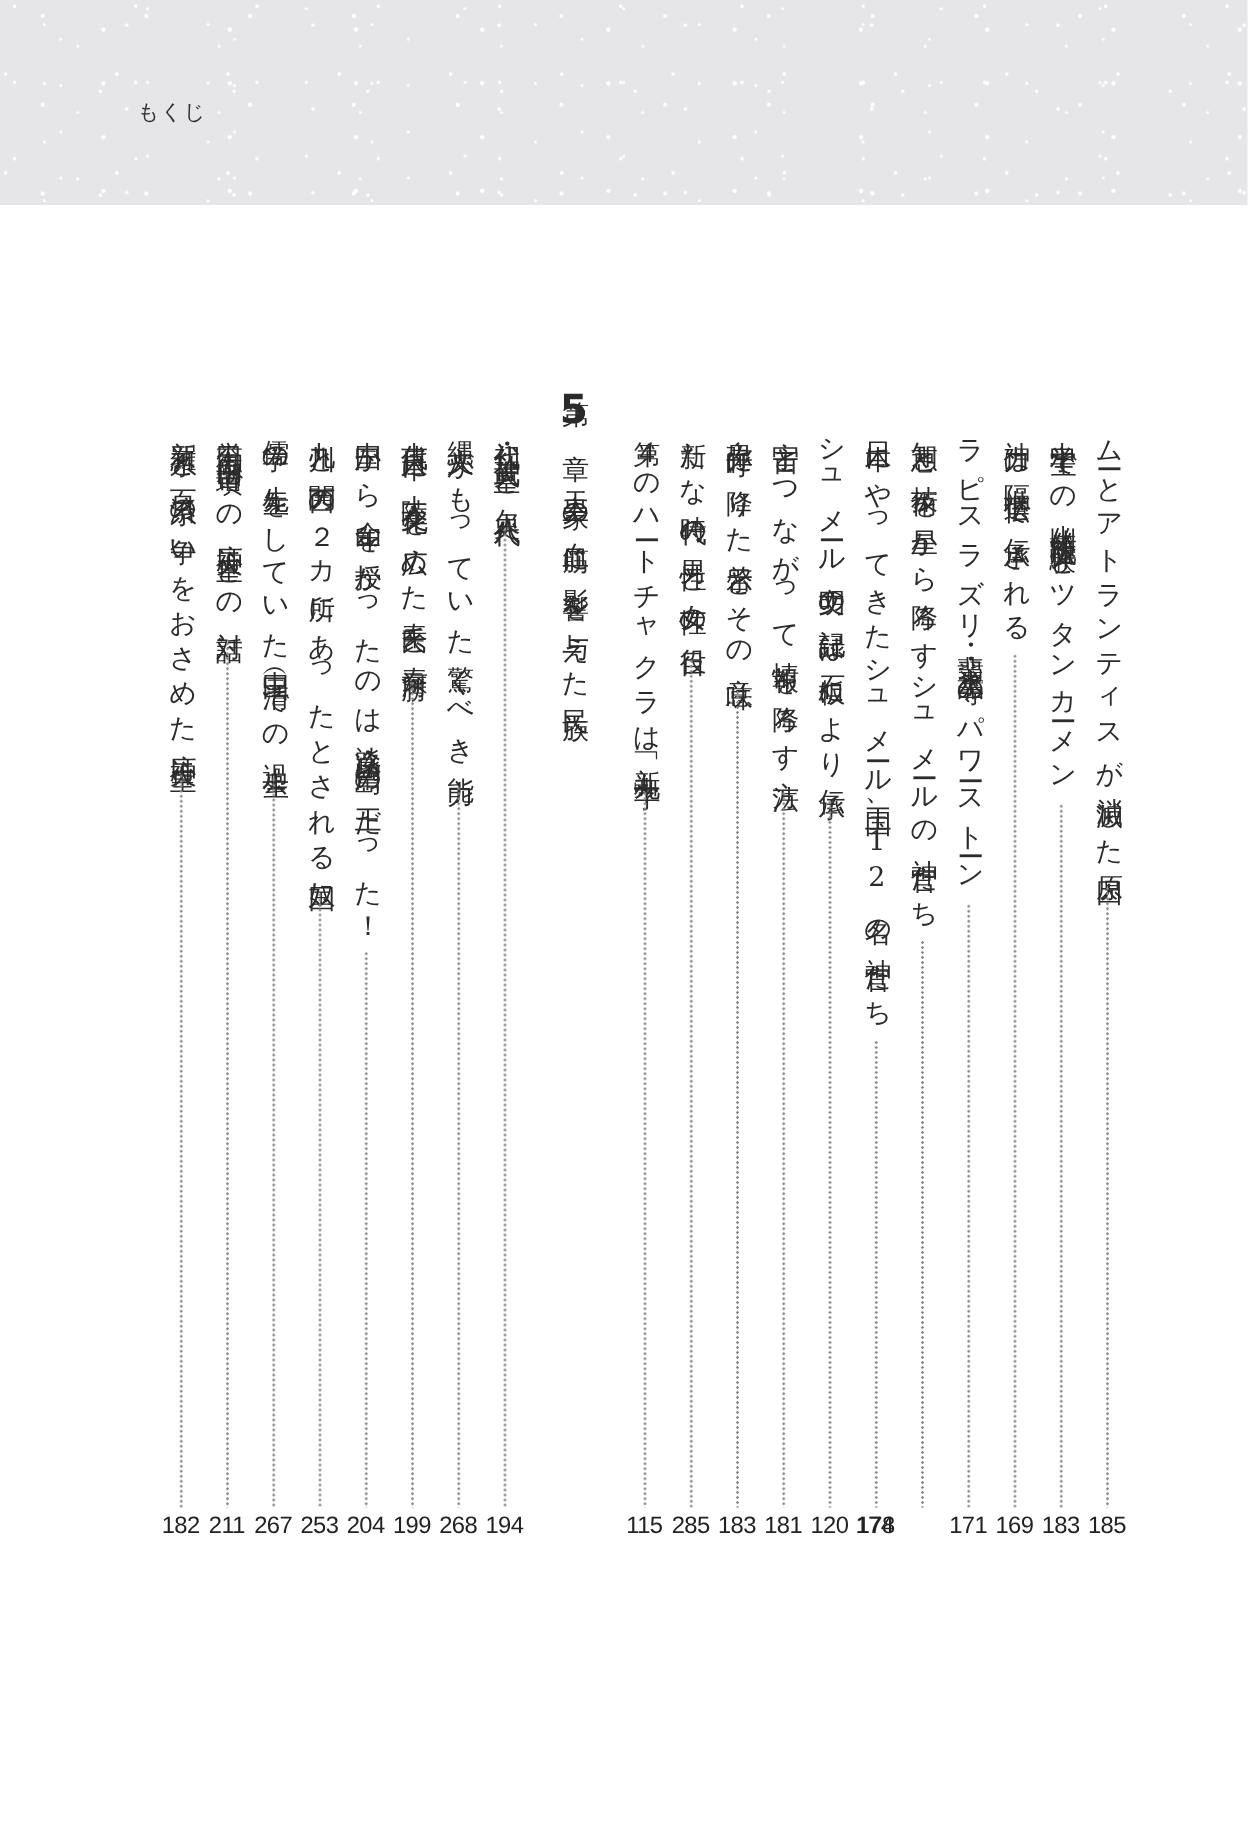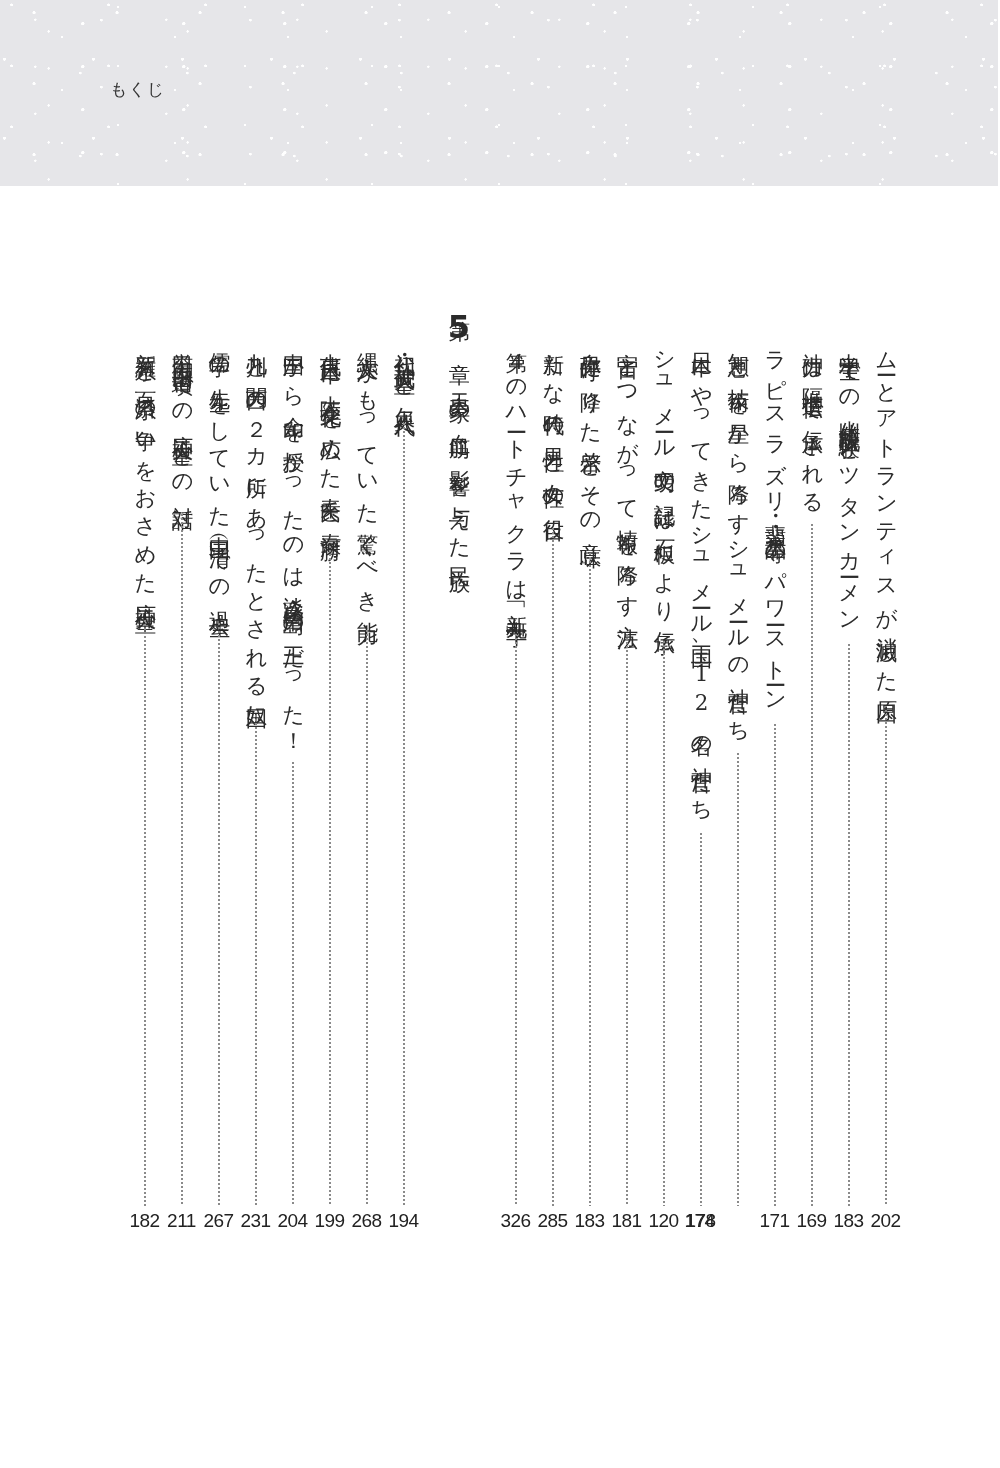--- a/index.html
+++ b/index.html
@@ -3,21 +3,21 @@
 <meta charset="utf-8">
 <style>
   html, body { margin: 0; padding: 0; }
   body {
     width: 1000px; height: 1468px; position: relative; overflow: hidden;
     background: #ffffff;
     font-family: "DejaVu Serif", "Liberation Serif", serif;
     color: #2a2a2a;
   }
   .header-band {
-    position: absolute; left: 0; top: 0; width: 998px; height: 186px;
+    position: absolute; left: 0; top: 0; width: 998px; height: 164px;
     background-color: #e6e6e9;
     background-image:
       radial-gradient(circle at 12% 8%, #fff 0 1.2px, transparent 1.6px),
       radial-gradient(circle at 27% 42%, #fff 0 1px, transparent 1.4px),
       radial-gradient(circle at 41% 18%, #fff 0 1.4px, transparent 1.8px),
       radial-gradient(circle at 55% 70%, #fff 0 1px, transparent 1.4px),
       radial-gradient(circle at 68% 30%, #fff 0 1.2px, transparent 1.6px),
       radial-gradient(circle at 82% 55%, #fff 0 1.5px, transparent 1.9px),
       radial-gradient(circle at 93% 12%, #fff 0 1px, transparent 1.4px),
       radial-gradient(circle at 5% 75%, #fff 0 1.3px, transparent 1.7px),
@@ -133,31 +133,31 @@
       <span class="leader"></span>
     </span>
   </div>
 <div class="col" style="left:501px">
     <span class="txt">第４のハートチャクラは「新丸十字」</span>
     <span class="leader-wrap">
       <span class="leader"></span>
     </span>
   </div>
 
-<div class="pagenum" style="left:867px">202</div>
+<div class="pagenum" style="left:867px">185</div>
 <div class="pagenum" style="left:830px">183</div>
 <div class="pagenum" style="left:793px">169</div>
 <div class="pagenum" style="left:756px">171</div>
 <div class="pagenum" style="left:681px">174</div>
 <div class="pagenum" style="left:682px">178</div>
 <div class="pagenum" style="left:645px">120</div>
 <div class="pagenum" style="left:608px">181</div>
 <div class="pagenum" style="left:571px">183</div>
 <div class="pagenum" style="left:534px">285</div>
-<div class="pagenum" style="left:497px">326</div>
+<div class="pagenum" style="left:497px">115</div>
 
 <div class="chapter">
   <span>第</span><span class="num">5</span><span>章</span><span class="gap"></span><span>天皇家の血筋に影響を与えた民族</span>
 </div>
 
 <div class="col" style="left:389px">
     <span class="txt">初代・神武天皇と欠史八代</span>
     <span class="leader-wrap">
       <span class="leader"></span>
     </span>
@@ -202,16 +202,16 @@
     <span class="txt">新羅系と百済系の争いをおさめた応神天皇</span>
     <span class="leader-wrap">
       <span class="leader"></span>
     </span>
   </div>
 
 <div class="pagenum" style="left:385px">194</div>
 <div class="pagenum" style="left:348px">268</div>
 <div class="pagenum" style="left:311px">199</div>
 <div class="pagenum" style="left:274px">204</div>
-<div class="pagenum" style="left:237px">231</div>
+<div class="pagenum" style="left:237px">253</div>
 <div class="pagenum" style="left:200px">267</div>
 <div class="pagenum" style="left:163px">211</div>
 <div class="pagenum" style="left:126px">182</div>
 
 </body></html>

